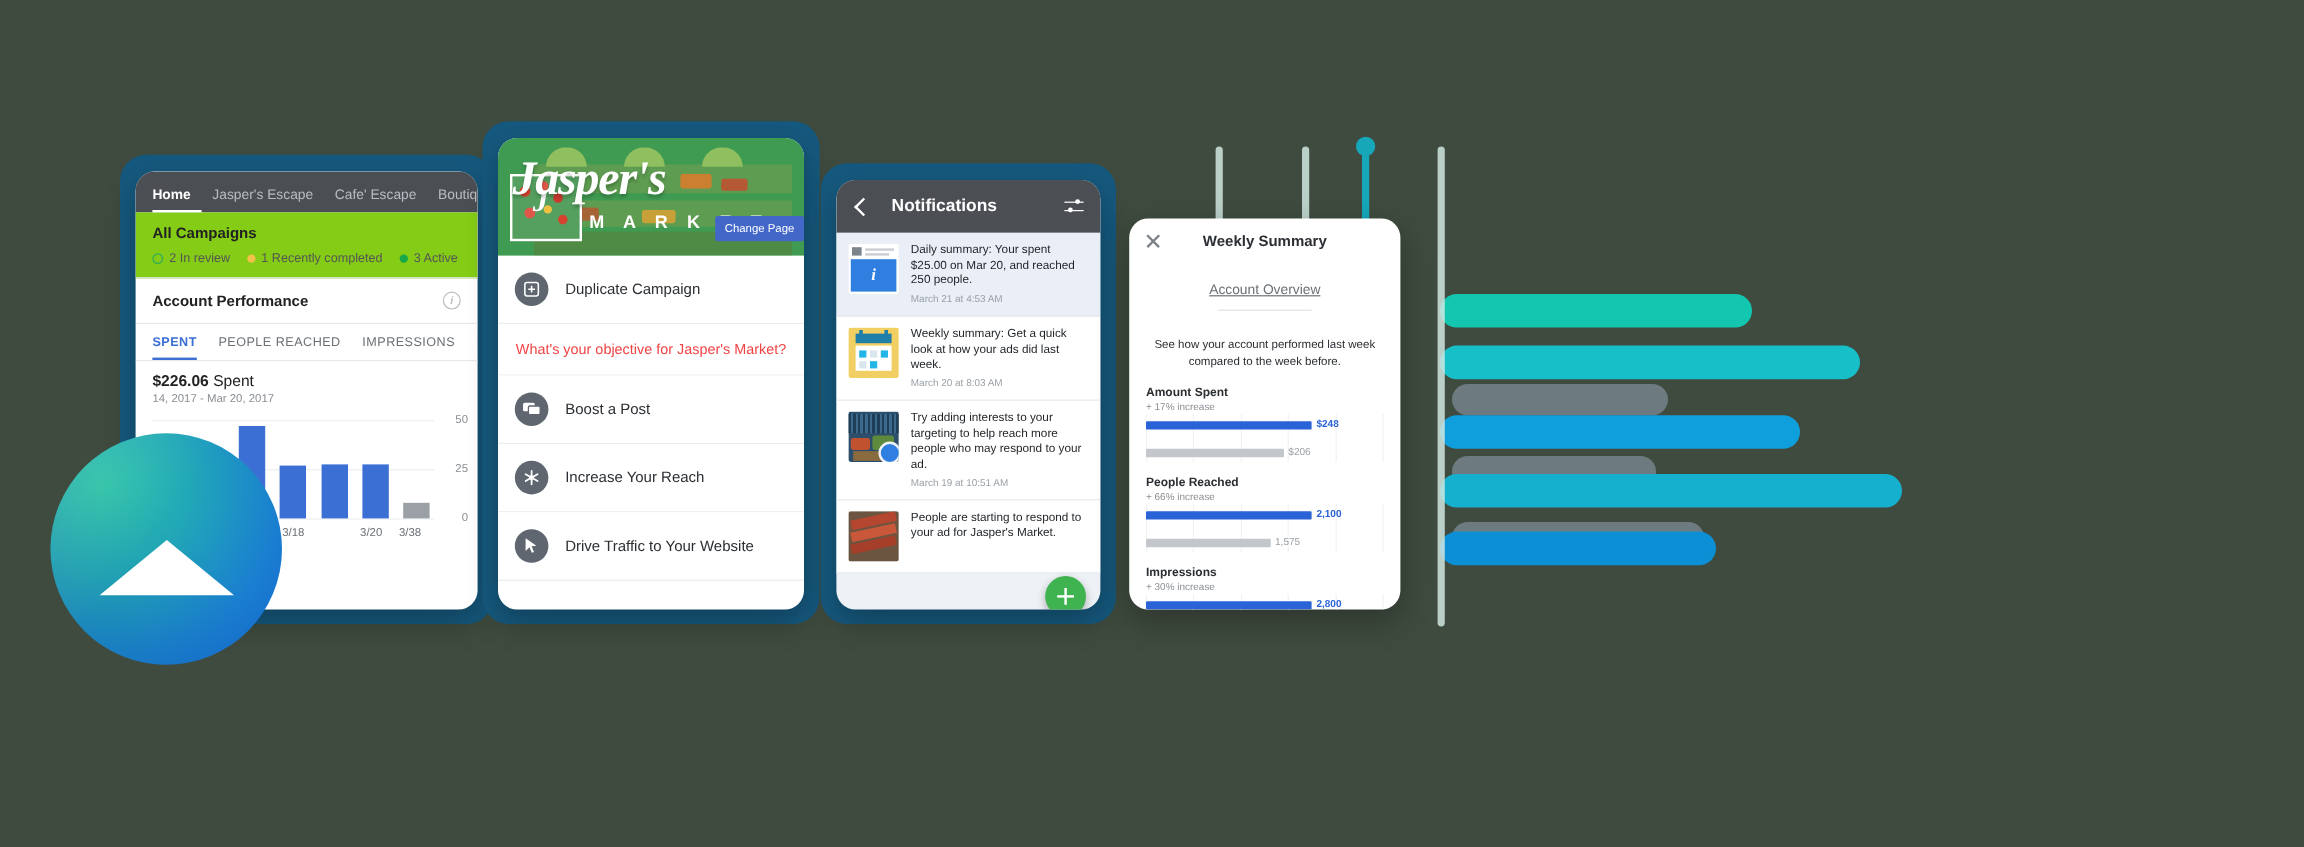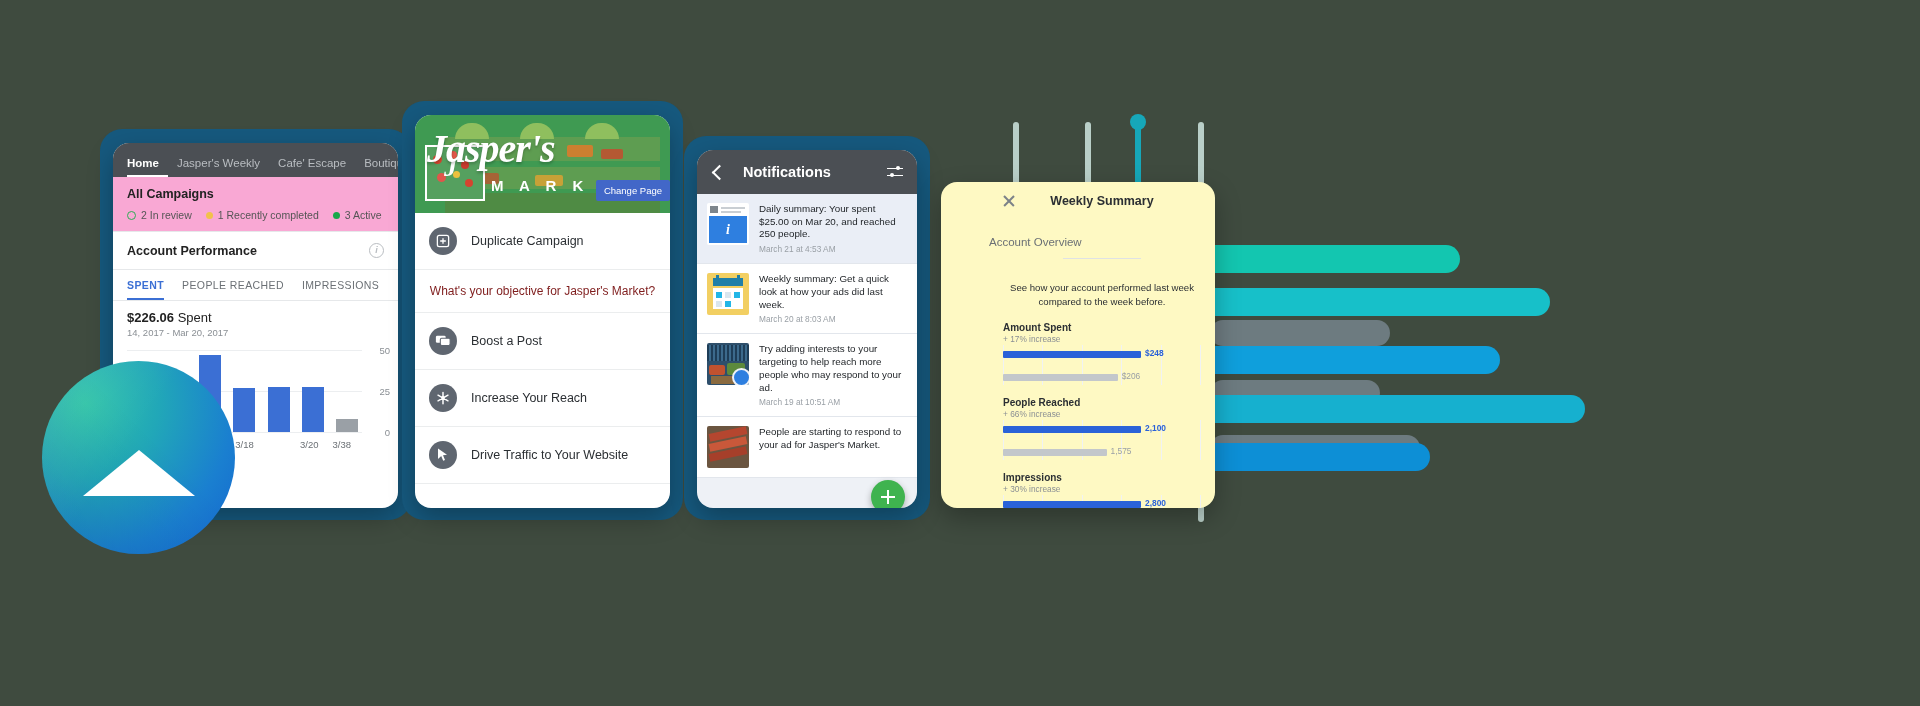--- a/index.html
+++ b/index.html
@@ -60,21 +60,21 @@
   .closeX i{position:absolute;left:0;top:6px;width:14px;height:1.8px;background:#7c8288;}
   .closeX i:first-child{transform:rotate(45deg)}.closeX i:last-child{transform:rotate(-45deg)}
 
   
   #phone1{left:113px;top:143px;width:285px;height:365px;background:#fff;}
   #shell1{left:100px;top:129px;width:311px;height:391px;}
   .tabsbar{height:34px;background:#4b4f54;display:flex;align-items:flex-end;
     font-size:11.5px;color:#b9bdc1;padding-left:14px;box-sizing:border-box;}
   .tabsbar .tab{padding:0 9px 8px 0;margin-right:9px;white-space:nowrap;}
   .tabsbar .tab.active{color:#fff;font-weight:bold;border-bottom:2px solid #fff;padding-bottom:6px;}
-  .sect{padding:10px 14px;border-bottom:1px solid #e6e8ea;background:#f9a8d4;}
+  .sect{padding:10px 14px;border-bottom:1px solid #e6e8ea;background:#84cc16;}
   .sect h3{margin:0 0 8px;font-size:12.5px;color:#222;font-weight:bold;}
   .legend{display:flex;gap:14px;font-size:10.5px;color:#555;align-items:center;}
   .legend span{display:flex;align-items:center;gap:5px;white-space:nowrap;}
   .dot{width:7px;height:7px;border-radius:50%;display:inline-block;}
   .dot.hollow{background:transparent;border:1.6px solid #2fad56;}
   .dot.amber{background:#f2c14a;}
   .dot.green{background:#17a84a;}
   .rowhead{display:flex;align-items:center;justify-content:space-between;padding:11px 14px;
     border-bottom:1px solid #e6e8ea;font-size:12.5px;font-weight:bold;color:#222;}
   .infoi{width:13px;height:13px;border-radius:50%;border:1.3px solid #b9bdc1;color:#b9bdc1;
@@ -113,21 +113,21 @@
   .hero .pic{position:absolute;left:10px;top:30px;width:56px;height:52px;
     border:2px solid #fff;background:#55a05f;overflow:hidden;}
   .hero .pic .b{position:absolute;border-radius:50%;}
   .changepage{position:absolute;right:0;bottom:12px;background:#4267c8;color:#fff;
     font-size:9.5px;padding:5px 8px;border-radius:2px;}
   .listitem{display:flex;align-items:center;gap:14px;padding:14px;border-bottom:1px solid #ebedee;
     font-size:12.5px;color:#2b2f33;background:#fff;}
   .circicon{width:28px;height:28px;border-radius:50%;background:#5f6670;flex:0 0 28px;
     position:relative;}
   .circicon svg{position:absolute;left:50%;top:50%;transform:translate(-50%,-50%);}
-  .objective{padding:14px;text-align:center;font-size:12px;color:#7f1d1d;
+  .objective{padding:14px;text-align:center;font-size:12px;color:#ef4444;
     border-bottom:1px solid #ebedee;background:#fff;}
 
   
   #phone3{left:697px;top:150px;width:220px;height:358px;background:#eef1f6;}
   #shell3{left:684px;top:136px;width:246px;height:384px;}
   .nrow{display:flex;gap:10px;padding:9px 10px;border-bottom:1px solid #e2e6ec;align-items:flex-start;}
   .nrow.unread{background:#eaeef6;}
   .nrow.read{background:#fff;}
   .nthumb{width:42px;height:42px;flex:0 0 42px;border-radius:2px;overflow:hidden;position:relative;}
   .ntext{flex:1;min-width:0;}
@@ -138,25 +138,25 @@
   .fab:before,.fab:after{content:"";position:absolute;background:#fff;}
   .fab:before{left:50%;top:10px;width:2px;height:14px;transform:translateX(-50%);}
   .fab:after{top:50%;left:10px;height:2px;width:14px;transform:translateY(-50%);}
   .slider{width:16px;height:13px;position:relative;}
   .slider i{position:absolute;left:0;width:16px;height:1.6px;background:#fff;}
   .slider i:nth-child(1){top:2px}.slider i:nth-child(2){top:9px}
   .slider b{position:absolute;width:4px;height:4px;border-radius:50%;background:#fff;}
   .slider b:nth-child(3){top:0.6px;left:9px}.slider b:nth-child(4){top:7.6px;left:3px}
 
   
-  #phone4{left:941px;top:182px;width:226px;height:326px;background:#fef9c3;padding-left:48px;}
+  #phone4{left:941px;top:182px;width:226px;height:326px;background:#ffffff;}
   .wsbar{display:flex;align-items:center;padding:12px 13px;}
   .wstitle{flex:1;text-align:center;font-size:12.5px;color:#2b2f33;
     font-weight:bold;margin-right:14px;}
-  .ws-h{text-align:left;font-size:11.5px;color:#6b7075;margin-top:16px;}
+  .ws-h{text-align:center;font-size:11.5px;color:#6b7075;margin-top:16px;text-decoration:underline;}
   .ws-div{width:78px;height:1px;background:#dfe2e5;margin:10px auto 0;}
   .ws-p{text-align:center;font-size:9.6px;color:#2b2f33;line-height:1.45;margin:22px 16px 0;}
   .ws-metric{margin:13px 14px 0;}
   .ws-metric .mname{font-size:10px;color:#2b2f33;font-weight:bold;}
   .ws-metric .minc{font-size:8.3px;color:#8a8f94;margin-top:1px;}
   .ws-bars{margin-top:7px;position:relative;}
   .ws-bar{height:7px;border-radius:1px;position:relative;margin-bottom:16px;}
   .ws-bar.cur{background:#2a62d8;}
   .ws-bar.prev{background:#c3c7cb;}
   .ws-bar .v{position:absolute;left:calc(100% + 4px);top:-2.5px;font-size:8.4px;white-space:nowrap;}
@@ -183,21 +183,21 @@
     <div class="vline" style="left:1013px;top:122px;height:150px;"></div>
     <div class="vline" style="left:1085px;top:122px;height:150px;"></div>
     <div class="vline teal cap" style="left:1135px;top:122px;height:160px;"></div>
     <div class="vline" style="left:1198px;top:122px;height:400px;"></div>
   </div>
 
   <div class="phone-shell" id="shell1"></div>
   <div class="phone" id="phone1">
     <div class="tabsbar">
       <div class="tab active">Home</div>
-      <div class="tab">Jasper's Weekly</div>
+      <div class="tab">Jasper's Escape</div>
       <div class="tab">Cafe' Escape</div>
       <div class="tab">Boutique</div>
     </div>
     <div class="sect">
       <h3>All Campaigns</h3>
       <div class="legend">
         <span>
             <i class="dot hollow"></i>
             <em style="font-style:normal">2 In review</em>
           </span>

